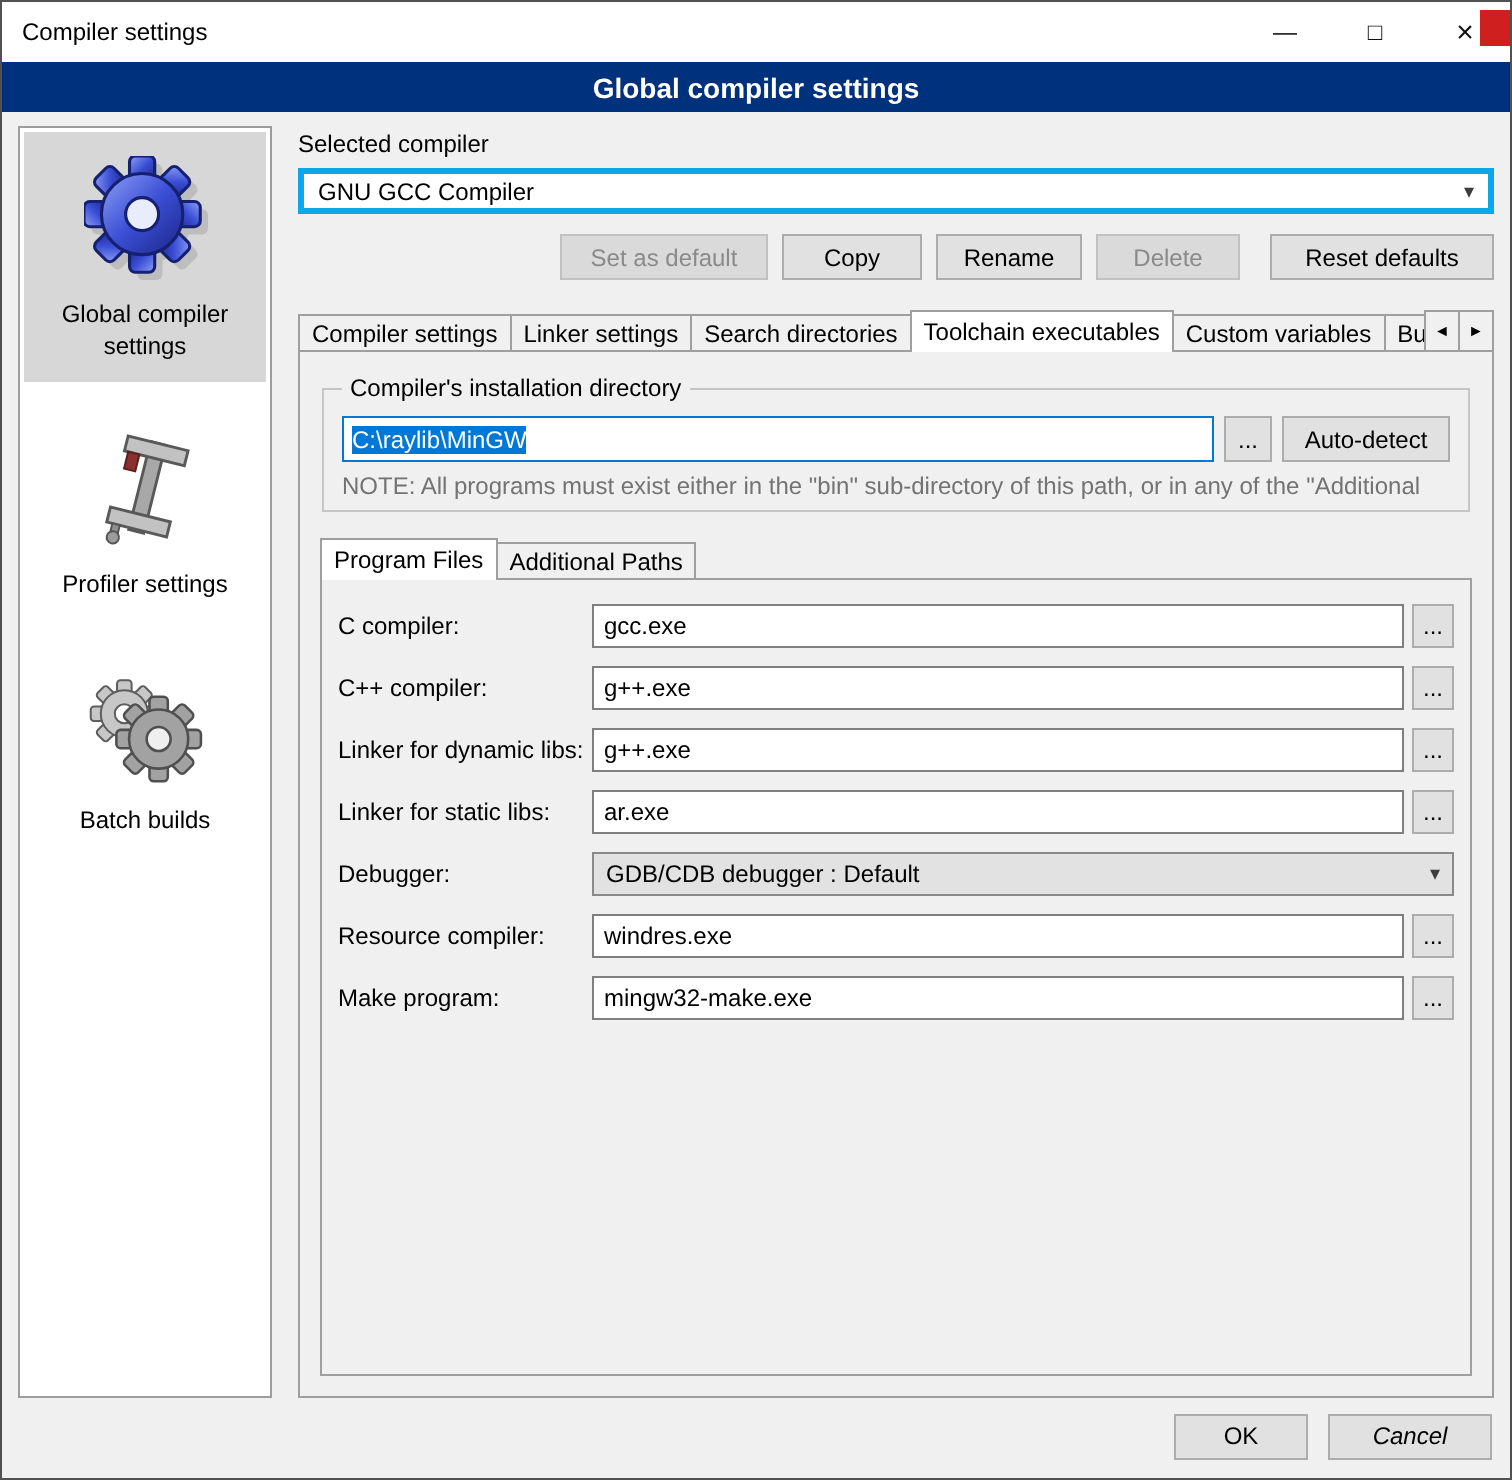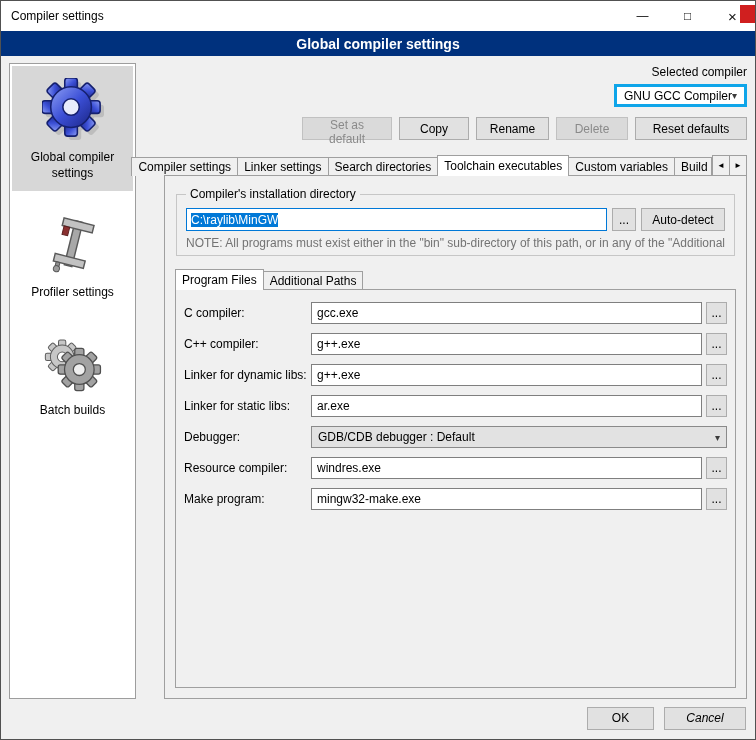--- a/index.html
+++ b/index.html
@@ -22,29 +22,29 @@
   .main { flex: 1; display: flex; padding: 7px 8px 4px 8px; gap: 13px; min-height: 0; }
 
   
   .sidebar { flex: 0 0 127px; background: #fff; border: 1px solid #9d9d9d; padding: 2px; display: flex; flex-direction: column; overflow: hidden; }
   .side-item { display: flex; flex-direction: column; align-items: center; text-align: center; padding: 12px 3px 10px; gap: 10px; }
   .side-item + .side-item { margin-top: 14px; }
   .side-item.selected { background: #d7d7d7; }
   .side-label { font-size: 12px; line-height: 1.3; color: #000; }
 
   
-  .content { flex: 1; display: flex; flex-direction: column; min-width: 0; align-items: flex-end; }
+  .content { flex: 1; display: flex; flex-direction: column; min-width: 0; }
   .sel-label { font-size: 12px; margin: 2px 0 5px; }
   .combo { height: 23px; border: 3px solid #0ea5e9; background: #fff; display: flex; align-items: center; padding: 0 7px; font-size: 12px; }
   .combo-chev { margin-left: auto; font-size: 10px; color: #3c3c3c; }
 
   .btn { height: 23px; background: #e1e1e1; border: 1px solid #acacac; font-size: 12px; font-family: inherit; padding: 0 10px; color: #000; }
   .btn.disabled { background: #dadada; border-color: #c1c1c1; color: #8a8a8a; }
   .btn-row { display: flex; gap: 7px; margin-top: 10px; }
-  .btn-setdef { margin-left: 131px; width: 90px; }
+  .btn-setdef { margin-left: 131px; width: 104px; }
   .btn-copy { width: 70px; }
   .btn-rename { width: 73px; }
   .btn-delete { width: 72px; }
   .btn-reset { margin-left: auto; width: 112px; }
 
   
   .tabstrip { display: flex; margin-top: 15px; position: relative; padding-right: 36px; height: 21px; align-items: flex-end; overflow: hidden; }
   .tab { height: 19px; display: flex; align-items: center; padding: 0 6px; border: 1px solid #9f9f9f; border-bottom: none; background: #f0f0f0; margin-right: -1px; font-size: 12px; white-space: nowrap; flex: 0 0 auto; }
   .tab.active { background: #ffffff; height: 21px; position: relative; z-index: 3; }
   .tab.clipped { max-width: 38px; overflow: hidden; }

